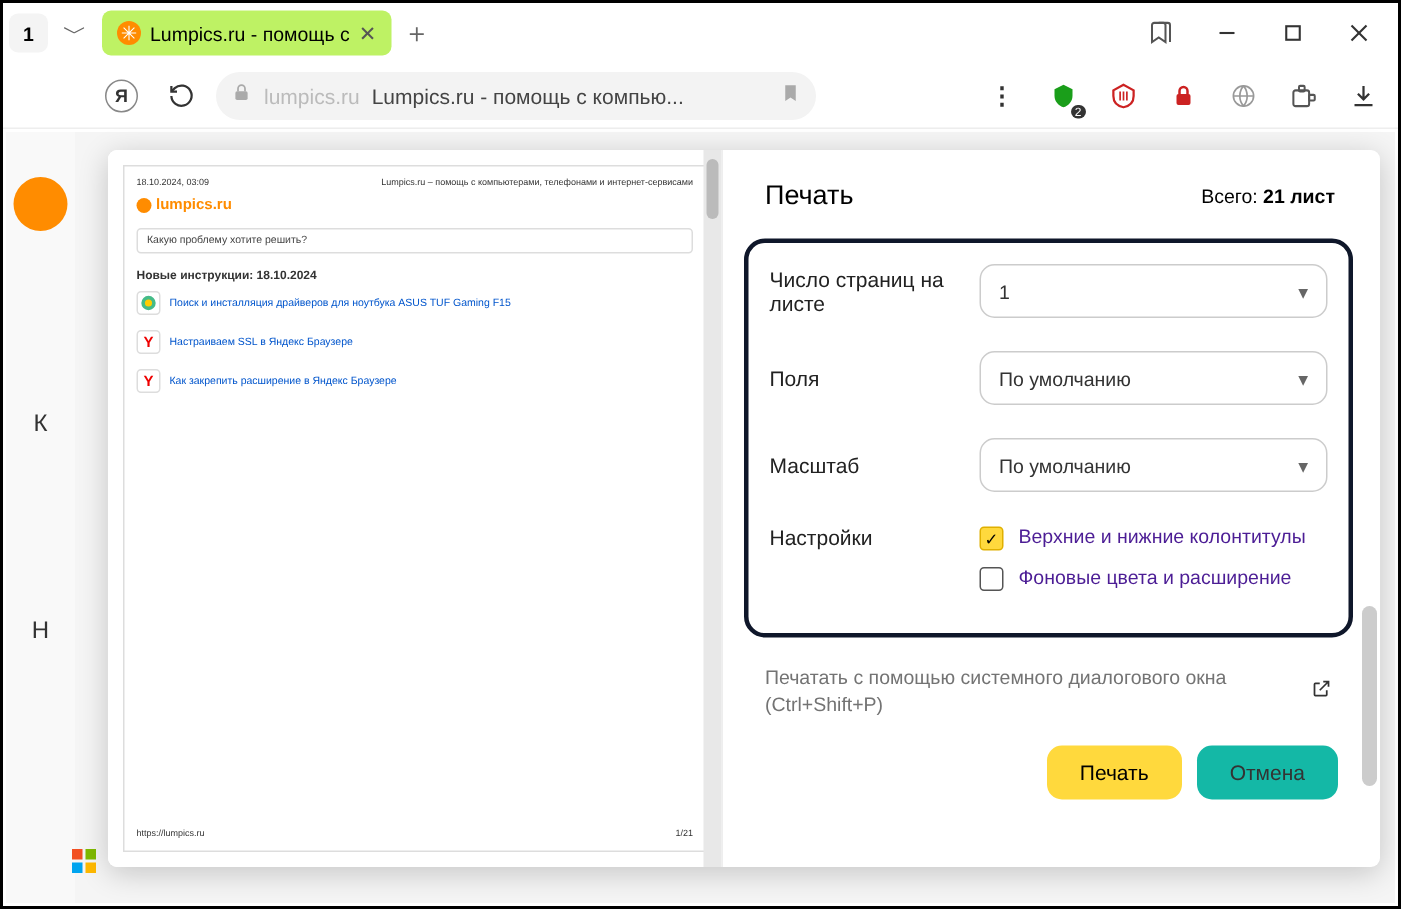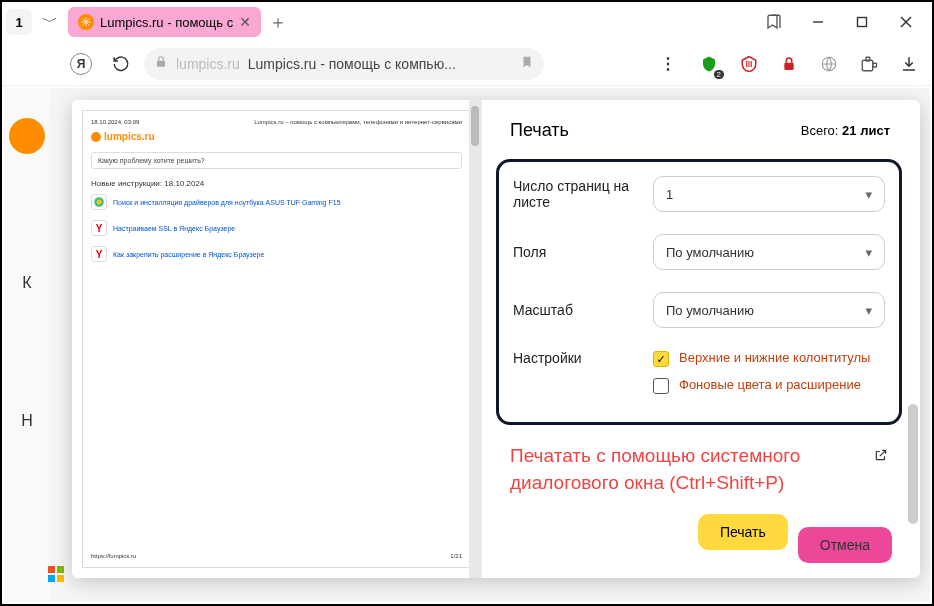--- a/index.html
+++ b/index.html
@@ -2,21 +2,21 @@
 <html><head>
 <meta charset="utf-8">
 <style>
   * { box-sizing: border-box; margin: 0; padding: 0; font-family: Arial, Helvetica, sans-serif; }
   body { width: 934px; height: 606px; overflow: hidden; background: #fff; border: 2px solid #000; position: relative; }
   
   .titlebar { display:flex; align-items:center; height: 40px; padding: 0 4px; background: #fff; }
   .tab-group { display:flex; align-items:center; height:100%; gap:4px; }
   .tab-counter { width:26px; height:26px; display:flex; align-items:center; justify-content:center; background:#f4f4f4; border-radius:6px; font-size:13px; font-weight:bold; }
   .tab-chevron { padding:0 6px; color:#666; }
-  .tab { display:flex; align-items:center; gap:6px; padding: 0 10px; height:30px; border-radius:6px; background:#f9a8d4; font-size:13px; max-width:210px; }
+  .tab { display:flex; align-items:center; gap:6px; padding: 0 10px; height:30px; border-radius:6px; background:#bef264; font-size:13px; max-width:210px; }
   .tab .favicon { width:16px; height:16px; border-radius:50%; display:flex; align-items:center; justify-content:center; font-size:11px; color:#fff; background:#ff8c00; font-weight:bold;}
   .tab .label { white-space:nowrap; overflow:hidden; text-overflow:ellipsis; flex:1;}
   .tab .close { color:#555; font-size:14px;}
   .newtab { width:26px; height:26px; display:flex; align-items:center; justify-content:center; color:#666; font-size:18px; }
   .titlebar-spacer { flex:1; }
   .win-controls { display:flex; gap:0; }
   .win-btn { width:44px; height:40px; display:flex; align-items:center; justify-content:center; color:#333; }
   .bookmark-icon { width:44px; display:flex; align-items:center; justify-content:center; color:#555;}
 
   .toolbar { display:flex; align-items:center; height:44px; padding:0 6px; gap:6px; border-bottom:1px solid #eee;}
@@ -40,21 +40,21 @@
   .print-dialog { position:absolute; left:70px; top:98px; right:12px; bottom:26px; background:#fff; box-shadow:0 4px 20px rgba(0,0,0,.2); border-radius:6px; display:flex; overflow:hidden;}
 
   .preview-col { width:410px; display:flex; background:#fff; border-right:1px solid #eee; position:relative;}
   .preview-scroll { width:12px; background:#e8e8e8; position:absolute; right:0; top:0; bottom:0;}
   .preview-thumb { background:#bbb; border-radius:5px; margin:6px 2px; height:40px;}
   .preview-page { margin:10px; flex:1; border:1px solid #ddd; padding:8px; font-size:6px; display:flex; flex-direction:column;}
   .preview-header-row { display:flex; justify-content:space-between; color:#333; font-size:6px; margin-bottom:6px;}
   .lumpics-logo { display:flex; align-items:center; gap:3px; color:#ff8c00; font-size:10px; font-weight:bold; margin-bottom:4px;}
   .lumpics-logo .dot { width:10px; height:10px; border-radius:50%; background:#ff8c00;}
   .preview-search { border:1px solid #ddd; border-radius:3px; padding:4px 6px; margin:6px 0 10px; font-size:7px; color:#444;}
-  .preview-subheader { font-size:8px; color:#333; margin-bottom:6px;}
+  .preview-subheader { font-size:8px; color:#333; margin-bottom:6px;font-weight:bold;}
   .preview-item { display:flex; gap:6px; align-items:center; margin-bottom:10px;}
   .preview-item .picon { width:16px; height:16px; border-radius:3px; display:flex; align-items:center; justify-content:center;}
   .preview-item .ptext { font-size:7px; color:#0055cc;}
   .preview-footer { margin-top:auto; display:flex; justify-content:space-between; font-size:6px; color:#333;}
 
   .settings-col { flex:1; display:flex; flex-direction:column; position:relative; padding:4px 0;}
   .settings-scroll { position:absolute; right:2px; top:4px; bottom:4px; width:10px; background:transparent;}
   .settings-thumb { background:#ccc; border-radius:5px; height:120px; margin-top:300px;}
   .settings-head { display:flex; justify-content:space-between; align-items:center; padding:16px 30px 12px 28px; font-size:18px;}
   .settings-head .total { font-size:13px;}
@@ -62,29 +62,29 @@
   .hl-box { margin:6px 18px 6px 14px; border:3px solid #0f172a; border-radius:14px; padding:14px 14px 14px 14px;}
   .setting-row { display:flex; align-items:center; margin-bottom:22px;}
   .setting-row:last-child { margin-bottom:4px;}
   .setting-label { width:140px; font-size:14px; color:#222;}
   .setting-control { flex:1; }
   .select { height:36px; border:1px solid #ccc; border-radius:10px; display:flex; align-items:center; padding:0 12px; justify-content:space-between; font-size:13px; color:#333; background:#fff;}
   .select .caret { color:#666;}
   .chk-row { display:flex; align-items:flex-start; gap:10px; margin-bottom:10px;}
   .chk { width:16px; height:16px; border:1.5px solid #555; border-radius:3px; display:flex; align-items:center; justify-content:center; font-size:11px; flex-shrink:0; margin-top:1px;}
   .chk.checked { background:#ffd93d; border-color:#e0b000;}
-  .chk-label { font-size:13px; color:#c2410c; line-height:1.3;}
-
-  .sys-print { display:flex; justify-content:space-between; margin:12px 32px 0 28px; font-size:19px; color:#ef4444; line-height:1.4;}
+  .chk-label { font-size:13px; color:#4c1d95; line-height:1.3;}
+
+  .sys-print { display:flex; align-items:center; justify-content:space-between; margin:12px 32px 0 28px; font-size:13px; color:#737373; line-height:1.4;}
   .sys-print .open { color:#333;}
 
   .action-row { display:flex; justify-content:flex-end; gap:10px; padding:18px 28px 10px;}
   .btn { height:36px; padding:0 22px; border-radius:10px; display:flex; align-items:center; font-size:14px; font-weight:500;}
   .btn.primary { background:#ffd93d; color:#000;}
-  .btn.secondary { background:#ec4899; color:#333;margin-top:13px;}
+  .btn.secondary { background:#14b8a6; color:#333;}
 </style>
 </head>
 <body>
 
 <div class="titlebar">
   <div class="tab-group">
     <div class="tab-counter">1</div>
     <div class="tab-chevron">﹀</div>
     <div class="tab">
       <span class="favicon">

